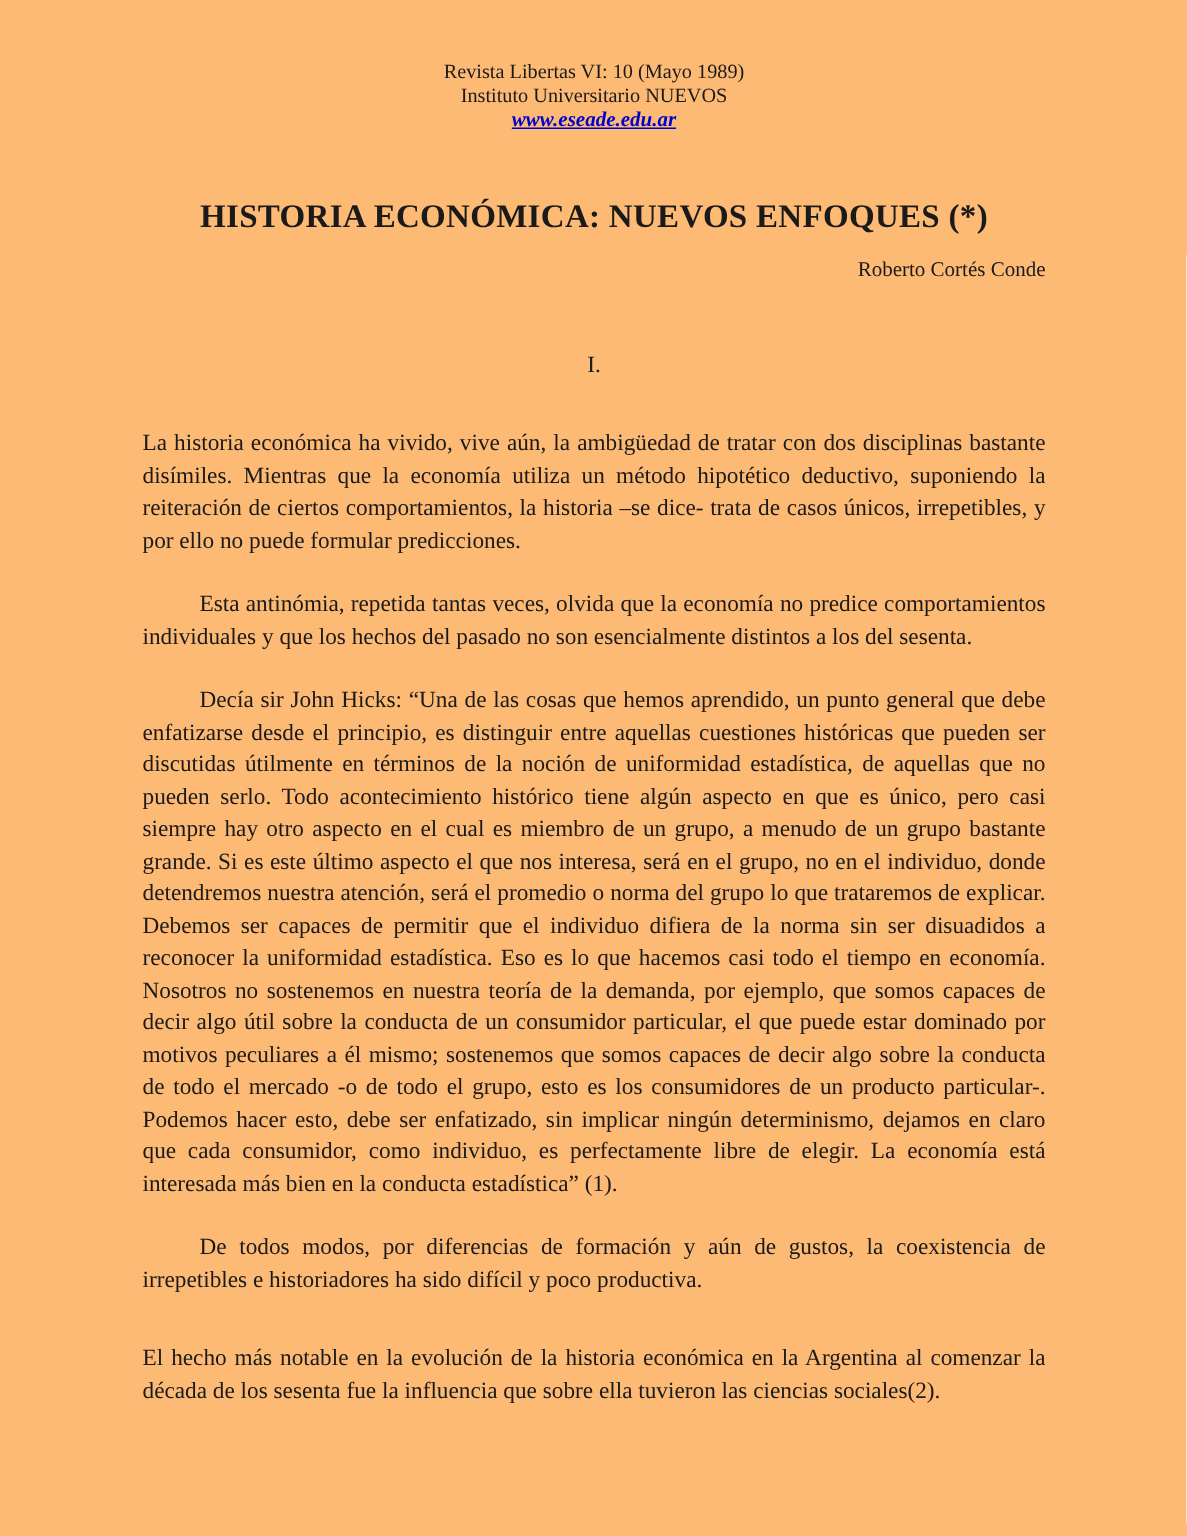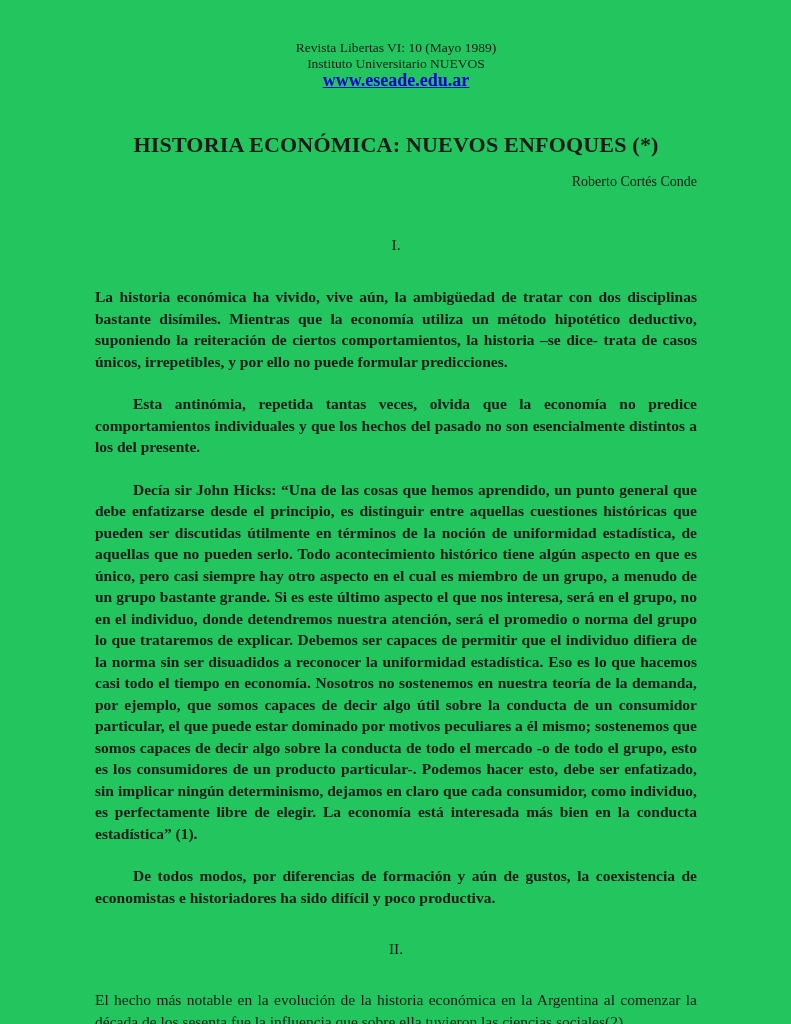--- a/index.html
+++ b/index.html
@@ -4,21 +4,21 @@
 <style>
   html, body {
     margin: 0;
     padding: 0;
     background: #ffffff;
   }
   .page {
     position: relative;
     width: 791px;
     height: 1024px;
-    background: #22c55e;
+    background: #fdba74;
     font-family: "Liberation Serif", "DejaVu Serif", serif;
     color: #1a1a1a;
     overflow: hidden;
     box-sizing: border-box;
   }
   .content {
     box-sizing: border-box;
     padding: 40px 94px 0 95px;
   }
   .doc-header {
@@ -26,22 +26,23 @@
     font-size: 13.5px;
     line-height: 16px;
   }
   .doc-header .hline {
     margin: 0;
   }
   .doc-link {
     color: #0000cc;
     font-weight: bold;
     text-decoration: underline;
-    font-size: 18px;
+    font-size: 14px;
     cursor: pointer;
+    font-style: italic;
   }
   .doc-title {
     margin-top: 42px;
     text-align: center;
     font-weight: bold;
     font-size: 22px;
     letter-spacing: 0.2px;
   }
   .doc-author {
     margin-top: 16px;
@@ -65,21 +66,20 @@
     margin: 0;
   }
   p.para {
     margin: 0 0 21px 0;
   }
   p.para.indent {
     text-indent: 38px;
   }
   .sec1-start {
     margin-top: 32px;
-    font-weight: bold;
   }
   .sec2-start {
     margin-top: 31px;
   }
 </style>
 </head>
 <body>
 
 <div class="page">
   <div class="content">
@@ -93,25 +93,24 @@
     </div>
 
     <div class="doc-title">HISTORIA ECONÓMICA: NUEVOS ENFOQUES (*)</div>
 
     <div class="doc-author">Roberto Cortés Conde</div>
 
     <div class="section-heading first">I.</div>
 
     <div class="body-text sec1-start">
       <p class="para">La historia económica ha vivido, vive aún, la ambigüedad de tratar con dos disciplinas bastante disímiles. Mientras que la economía utiliza un método hipotético deductivo, suponiendo la reiteración de ciertos comportamientos, la historia –se dice- trata de casos únicos, irrepetibles, y por ello no puede formular predicciones.</p>
-      <p class="para indent">Esta antinómia, repetida tantas veces, olvida que la economía no predice comportamientos individuales y que los hechos del pasado no son esencialmente distintos a los del presente.</p>
+      <p class="para indent">Esta antinómia, repetida tantas veces, olvida que la economía no predice comportamientos individuales y que los hechos del pasado no son esencialmente distintos a los del sesenta.</p>
       <p class="para indent">Decía sir John Hicks: “Una de las cosas que hemos aprendido, un punto general que debe enfatizarse desde el principio, es distinguir entre aquellas cuestiones históricas que pueden ser discutidas útilmente en términos de la noción de uniformidad estadística, de aquellas que no pueden serlo. Todo acontecimiento histórico tiene algún aspecto en que es único, pero casi siempre hay otro aspecto en el cual es miembro de un grupo, a menudo de un grupo bastante grande. Si es este último aspecto el que nos interesa, será en el grupo, no en el individuo, donde detendremos nuestra atención, será el promedio o norma del grupo lo que trataremos de explicar. Debemos ser capaces de permitir que el individuo difiera de la norma sin ser disuadidos a reconocer la uniformidad estadística. Eso es lo que hacemos casi todo el tiempo en economía. Nosotros no sostenemos en nuestra teoría de la demanda, por ejemplo, que somos capaces de decir algo útil sobre la conducta de un consumidor particular, el que puede estar dominado por motivos peculiares a él mismo; sostenemos que somos capaces de decir algo sobre la conducta de todo el mercado -o de todo el grupo, esto es los consumidores de un producto particular-. Podemos hacer esto, debe ser enfatizado, sin implicar ningún determinismo, dejamos en claro que cada consumidor, como individuo, es perfectamente libre de elegir. La economía está interesada más bien en la conducta estadística” (1).</p>
-      <p class="para indent">De todos modos, por diferencias de formación y aún de gustos, la coexistencia de economistas e historiadores ha sido difícil y poco productiva.</p>
+      <p class="para indent">De todos modos, por diferencias de formación y aún de gustos, la coexistencia de irrepetibles e historiadores ha sido difícil y poco productiva.</p>
     </div>
 
-    <div class="section-heading second">II.</div>
 
     <div class="body-text sec2-start">
       <p class="para">El hecho más notable en la evolución de la historia económica en la Argentina al comenzar la década de los sesenta fue la influencia que sobre ella tuvieron las ciencias sociales(2).</p>
     </div>
 
   </div>
 </div>
 
 </body></html>

